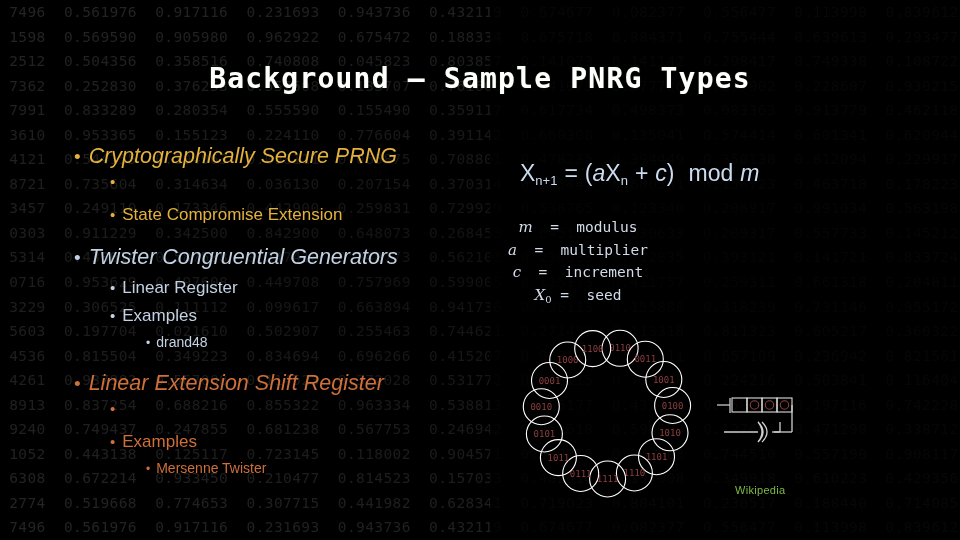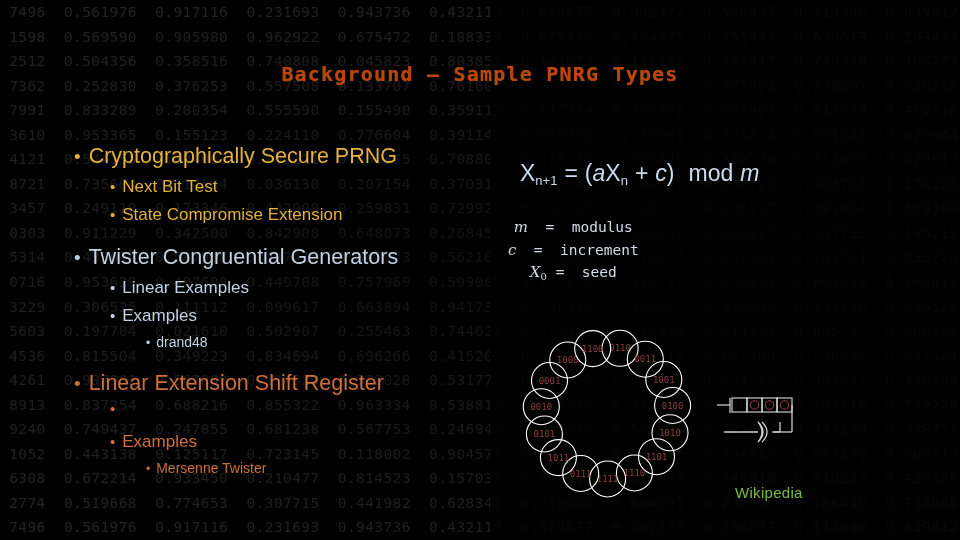--- a/index.html
+++ b/index.html
@@ -63,24 +63,24 @@
   }
 
   
   #title {
     position: absolute;
     left: 0;
     top: 62px;
     width: 960px;
     text-align: center;
     font-family: "DejaVu Sans Mono", monospace;
-    font-size: 20px;
+    font-size: 28px;
     font-weight: bold;
     letter-spacing: 1.2px;
-    color: #c2410c;
+    color: #ffffff;
     text-shadow: 0 0 1px rgba(124,187,66,0.5);
   }
 
   
   #bullets {
     position: absolute;
     left: 62px;
     top: 140px;
     width: 430px;
   }
@@ -98,21 +98,21 @@
   }
   
   .lvl1 { padding-left: 12px;  }
   .lvl2 { padding-left: 48px;  }
   .lvl3 { padding-left: 84px;  }
 
   .lvl1 .dot { font-size: 19px; margin-right: 8px; }
   .lvl2 .dot { font-size: 15px; margin-right: 7px; }
   .lvl3 .dot { font-size: 12px; margin-right: 6px; }
 
-  .lvl1 .txt { font-size: 21.5px; line-height: 32px; }
+  .lvl1 .txt { font-size: 21.5px; line-height: 32px; font-style: italic; }
   .lvl2 .txt { font-size: 17px;   line-height: 28px; }
   .lvl3 .txt { font-size: 14px;   line-height: 25px; }
 
   .lvl1 { height: 33px; }
   .lvl2 { height: 28px; }
   .lvl3 { height: 25px; }
   .gap-md { height: 12px; }
 
   
   #formula {
@@ -158,21 +158,21 @@
     left: 714px;
     top: 392px;
     width: 115px;
     height: 66px;
   }
   #credit {
     position: absolute;
     left: 735px;
     top: 484px;
     font-family: "Liberation Sans", sans-serif;
-    font-size: 15px;
+    font-size: 11px;
     color: #7cbb42;
     letter-spacing: 0.3px;
   }
 </style>
 </head>
 <body>
 
 <div id="slide">
 
   <div id="bg-texture" style="color: rgb(36, 36, 36);"><div class="bgrow"> 7496  0.561976  0.917116  0.231693  0.943736  0.432119  0.674677  0.082377  0.556477  0.113998  0.839612</div><div class="bgrow"> 1598  0.569590  0.905980  0.962922  0.675472  0.188334  0.675718  0.884371  0.755444  0.639613  0.293477</div><div class="bgrow"> 2512  0.504356  0.358516  0.740808  0.045823  0.803857  0.141073  0.141142  0.298417  0.749338  0.108722</div><div class="bgrow"> 7362  0.252830  0.376253  0.557508  0.133707  0.761608  0.141073  0.577726  0.277902  0.228607  0.930215</div><div class="bgrow"> 7991  0.833289  0.280354  0.555590  0.155490  0.359117  0.617734  0.498373  0.083363  0.913779  0.462118</div><div class="bgrow"> 3610  0.953365  0.155123  0.224110  0.776604  0.391142  0.660308  0.135041  0.574414  0.601341  0.620944</div><div class="bgrow"> 4121  0.544155  0.104963  0.098111  0.065875  0.708801  0.478235  0.394449  0.350138  0.812094  0.229917</div><div class="bgrow"> 8721  0.735604  0.314634  0.036130  0.207154  0.370314  0.595447  0.600381  0.158723  0.463718  0.178223</div><div class="bgrow"> 3457  0.249110  0.173346  0.442900  0.259831  0.729920  0.538765  0.123340  0.208917  0.991034  0.563198</div><div class="bgrow"> 0303  0.911229  0.342500  0.842900  0.648073  0.268453  0.645163  0.630633  0.209317  0.557733  0.145212</div><div class="bgrow"> 5314  0.433614  0.587508  0.247418  0.348773  0.562101  0.230688  0.712035  0.393121  0.141721  0.833724</div><div class="bgrow"> 0716  0.953629  0.497608  0.449708  0.757969  0.599005  0.125173  0.411757  0.259311  0.661318  0.204811</div><div class="bgrow"> 3229  0.306525  0.111112  0.099617  0.663894  0.941736  0.236113  0.155886  0.318239  0.731146  0.955172</div><div class="bgrow"> 5603  0.197704  0.021610  0.502907  0.255463  0.744621  0.271459  0.113318  0.811323  0.605217  0.360322</div><div class="bgrow"> 4536  0.815504  0.349223  0.834694  0.696266  0.415207  0.927137  0.341211  0.657109  0.236942  0.821561</div><div class="bgrow"> 4261  0.937982  0.567008  0.114523  0.372028  0.531772  0.538115  0.713418  0.224216  0.503841  0.116404</div><div class="bgrow"> 8913  0.837254  0.688216  0.855322  0.963334  0.538813  0.265177  0.437413  0.350089  0.197116  0.742228</div><div class="bgrow"> 9240  0.749437  0.247855  0.681238  0.567753  0.246942  0.851618  0.590509  0.127604  0.471290  0.338712</div><div class="bgrow"> 1052  0.443138  0.125117  0.723145  0.118002  0.904571  0.330815  0.262003  0.744510  0.557190  0.908117</div><div class="bgrow"> 6308  0.672214  0.933450  0.210477  0.814523  0.157033  0.482610  0.137008  0.349918  0.610223  0.429356</div><div class="bgrow"> 2774  0.519668  0.774653  0.307715  0.441982  0.628341  0.719023  0.884101  0.230517  0.188440  0.714085</div><div class="bgrow"> 7496  0.561976  0.917116  0.231693  0.943736  0.432119  0.674677  0.082377  0.556477  0.113998  0.839612</div></div>
@@ -183,34 +183,33 @@
 
     <div id="title">Background – Sample PNRG Types</div>
 
     <div id="bullets">
         <div class="bullet lvl1" style="color: rgb(228, 177, 59);">
           <span class="dot">•</span>
           <span class="txt">Cryptographically Secure PRNG</span>
         </div>
         <div class="bullet lvl2" style="color: rgb(228, 177, 59);">
           <span class="dot">•</span>
-          <span class="txt">Next Bit Test</span>
         </div>
         <div class="bullet lvl2" style="color: rgb(228, 177, 59);">
           <span class="dot">•</span>
           <span class="txt">State Compromise Extension</span>
         </div>
         <div class="gap-md"></div>
         <div class="bullet lvl1" style="color: rgb(194, 210, 228);">
           <span class="dot">•</span>
           <span class="txt">Twister Congruential Generators</span>
         </div>
         <div class="bullet lvl2" style="color: rgb(194, 210, 228);">
           <span class="dot">•</span>
-          <span class="txt">Linear Examples</span>
+          <span class="txt">Linear Register</span>
         </div>
         <div class="bullet lvl2" style="color: rgb(194, 210, 228);">
           <span class="dot">•</span>
           <span class="txt">Examples</span>
         </div>
         <div class="bullet lvl3" style="color: rgb(194, 210, 228);">
           <span class="dot">•</span>
           <span class="txt">drand48</span>
         </div>
         <div class="gap-md"></div>
@@ -230,20 +229,21 @@
           <span class="txt">Mersenne Twister</span>
         </div>
       </div>
 
     <div id="formula">
       <span>X</span><span class="sub">n+1</span><span class="sp"></span><span>=</span><span class="sp"></span><span>(</span><span class="it">a</span><span>X</span><span class="sub">n</span><span class="sp"></span><span>+</span><span class="sp"></span><span class="it">c</span><span>)</span><span class="sp"></span><span class="sp"></span><span>mod</span><span class="sp"></span><span class="it">m</span>
     </div>
 
     <div id="legend">
         <div class="row"><span class="var">m</span><span>  =  </span><span>modulus</span></div>
+        <div class="row"><span class="var">a</span><span>  =  </span><span>multiplier</span></div>
         <div class="row"><span class="var">c</span><span>  =  </span><span>increment</span></div>
         <div class="row"><span class="var">X</span><span class="sub0">0</span><span> =  </span><span>seed</span></div>
       </div>
 
     <div id="ring-figure">
       <svg viewBox="0 0 205 170" width="205" height="170">
         <g id="ring-nodes">
             <circle cx="115.1" cy="20.3" r="18" fill="none" stroke="#ffffff" stroke-width="1.1"></circle>
             <text x="115.1" y="23.3" text-anchor="middle" font-family="&quot;DejaVu Sans Mono&quot;, monospace" font-size="9" fill="#8c3f3f">0110</text>
             <circle cx="140.3" cy="31.2" r="18" fill="none" stroke="#ffffff" stroke-width="1.1"></circle>

